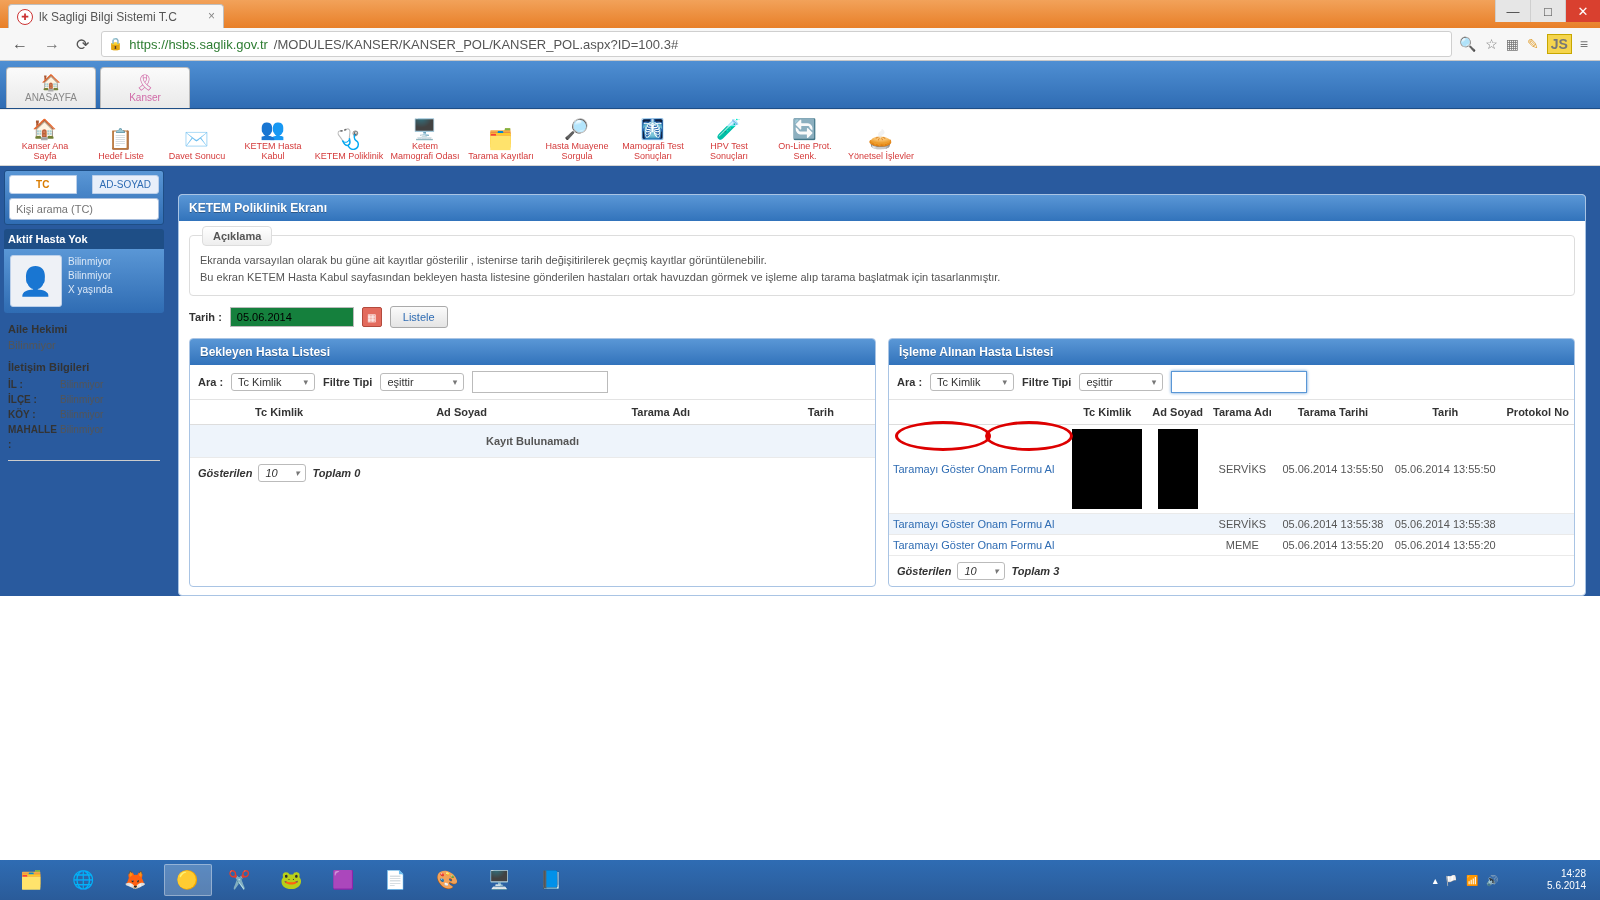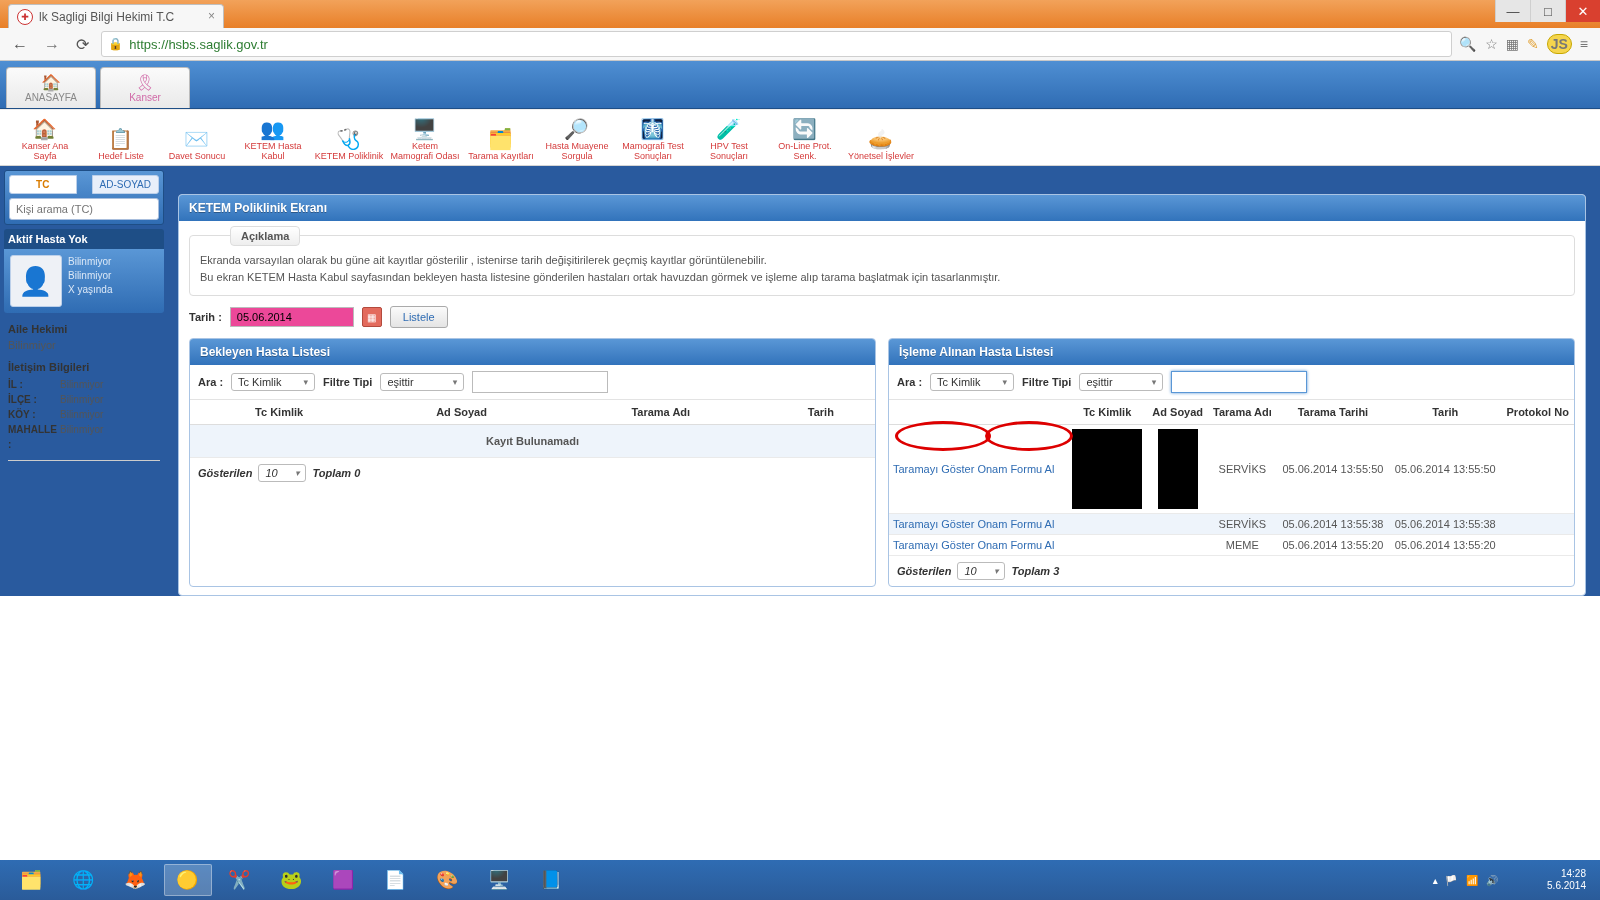--- a/index.html
+++ b/index.html
@@ -13,21 +13,21 @@
   .win-controls div{width:34px;height:22px;display:flex;align-items:center;justify-content:center;font-size:13px;color:#444;background:#e6e6e6;border-left:1px solid #cfcfcf;}
   .win-controls .close{background:#d9402f;color:#fff;}
   .addr-row{height:32px;display:flex;align-items:center;gap:8px;padding:0 8px;background:#f7f7f7;}
   .addr-row .nav-icn{font-size:16px;color:#777;padding:0 4px;}
   .addr-row .nav-icn.enabled{color:#555;}
   .omnibox{flex:1;height:24px;border:1px solid #cfcfcf;border-radius:3px;background:#fff;display:flex;align-items:center;padding:0 6px;gap:6px;font-size:13px;color:#2e7d32;}
   .omnibox .lock{color:#2e7d32;font-size:12px;}
   .omnibox .url-rest{color:#555;}
   .addr-tail{display:flex;align-items:center;gap:8px;padding-right:4px;}
   .addr-tail span{font-size:14px;color:#777;}
-  .js-badge{background:#f5d54d;border:1px solid #c7a700;color:#333;font-size:10px;font-weight:bold;padding:1px 3px;border-radius:10px;}
+  .js-badge{background:#f5d54d;border:1px solid #c7a700;color:#333;font-size:10px;font-weight:bold;padding:1px 3px;border-radius:0;}
   
   .app{background:#295a9e;padding:0;}
   .top-tabs{background:linear-gradient(#4f8fd3,#2f6cb3);padding:6px 6px 0 6px;display:flex;gap:4px;border-bottom:1px solid #1e4e86;}
   .top-tabs .mod{background:linear-gradient(#fbfbfb,#e9e9e9);border:1px solid #bcbcbc;border-bottom:none;border-radius:4px 4px 0 0;width:88px;height:40px;display:flex;flex-direction:column;align-items:center;justify-content:center;font-size:10px;color:#888;}
   .top-tabs .mod.active{color:#d16aa8;}
   .top-tabs .mod .ic{font-size:16px;}
   .toolbar{background:#fff;border-bottom:1px solid #d5d5d5;display:flex;gap:6px;padding:4px 10px;box-shadow:0 1px 0 #eee inset;}
   .toolbar .tb{display:flex;flex-direction:column;align-items:center;justify-content:flex-end;width:70px;height:48px;font-size:9px;color:#d43a3a;text-align:center;gap:2px;line-height:1.05;cursor:pointer;}
   .toolbar .tb .ic{font-size:20px;}
   .workarea{display:flex;align-items:flex-start;}
@@ -49,25 +49,25 @@
   .kv{display:flex;font-size:10px;color:#555;line-height:1.5;}
   .kv b{width:52px;color:#333;font-weight:bold;}
   .kv span{color:#555;}
   .side-sep{border-top:1px solid #ccc;margin:8px 4px 0 4px;}
   
   .main{flex:1;padding:28px 14px 0 14px;}
   .panel{background:#fff;border:1px solid #a9c4e4;border-radius:4px;overflow:hidden;}
   .panel-hd{background:linear-gradient(#5a97d6,#3273bb);color:#fff;font-weight:bold;font-size:12px;padding:6px 10px;text-shadow:0 1px 0 rgba(0,0,0,.3);}
   .panel-body{padding:8px 10px;}
   .note-box{border:1px solid #ddd;border-radius:4px;margin:6px 0 10px 0;position:relative;padding:16px 10px 10px 10px;}
-  .note-tab{position:absolute;top:-10px;left:12px;background:linear-gradient(#fff,#eee);border:1px solid #ddd;border-radius:4px;padding:3px 10px;font-size:11px;font-weight:bold;color:#555;margin-left:28px;}
+  .note-tab{position:absolute;top:-10px;left:12px;background:linear-gradient(#fff,#eee);border:1px solid #ddd;border-radius:4px;padding:3px 10px;font-size:11px;font-weight:bold;color:#555;}
   .note-box p{margin:0;font-size:11px;color:#555;line-height:1.5;}
   .date-row{display:flex;align-items:center;gap:8px;margin:6px 0 10px 0;}
   .date-row b{font-size:11px;}
-  .txt{border:1px solid #bbb;padding:3px 6px;font-size:11px;background:#ec4899;}
+  .txt{border:1px solid #bbb;padding:3px 6px;font-size:11px;background:#15803d;}
   .date-input{width:110px;}
   .cal-btn{width:18px;height:18px;background:#e36b5d;border:1px solid #b34a3d;border-radius:2px;display:flex;align-items:center;justify-content:center;color:#fff;font-size:10px;}
   .btn{background:linear-gradient(#fbfbfb,#e4e4e4);border:1px solid #aaa;border-radius:3px;padding:4px 12px;font-size:11px;color:#2f6cb3;cursor:pointer;}
   .two-col{display:flex;gap:12px;}
   .two-col .panel{flex:1;}
   .filter-row{display:flex;align-items:center;gap:8px;padding:6px 8px;border-bottom:1px solid #e3e3e3;font-size:11px;}
   .filter-row b{color:#333;}
   .sel{border:1px solid #bbb;border-radius:3px;padding:2px 6px;font-size:11px;background:#fff;min-width:70px;display:flex;justify-content:space-between;align-items:center;gap:6px;}
   .sel .caret{font-size:9px;color:#777;}
   .ftext{border:1px solid #bbb;height:18px;width:130px;}
@@ -88,36 +88,37 @@
   .tray{margin-left:auto;display:flex;align-items:center;gap:8px;color:#fff;font-size:10px;padding-right:6px;}
   .tray .clock{text-align:right;line-height:1.2;margin-left:40px;}
 </style>
 </head>
 <body>
 
 <div class="browser-chrome">
   <div class="tab-strip">
     <div class="tab">
       <span class="favicon">✚</span>
-      <span>lk Sagligi Bilgi Hekimi T.C</span>
+      <span>lk Sagligi Bilgi Sistemi T.C</span>
       <span class="close-x">×</span>
     </div>
     <div class="win-controls">
       <div>—</div>
       <div>□</div>
       <div class="close">✕</div>
     </div>
   </div>
   <div class="addr-row">
     <span class="nav-icn enabled">←</span>
     <span class="nav-icn">→</span>
     <span class="nav-icn enabled">⟳</span>
     <div class="omnibox">
       <span class="lock">🔒</span>
       <span>https://hsbs.saglik.gov.tr</span>
+        <span class="url-rest">/MODULES/KANSER/KANSER_POL/KANSER_POL.aspx?ID=100.3#</span>
     </div>
     <div class="addr-tail">
       <span>🔍</span>
       <span>☆</span>
       <span>▦</span>
       <span style="color:#e2a134;">✎</span>
       <span class="js-badge">JS</span>
       <span>≡</span>
     </div>
   </div>

